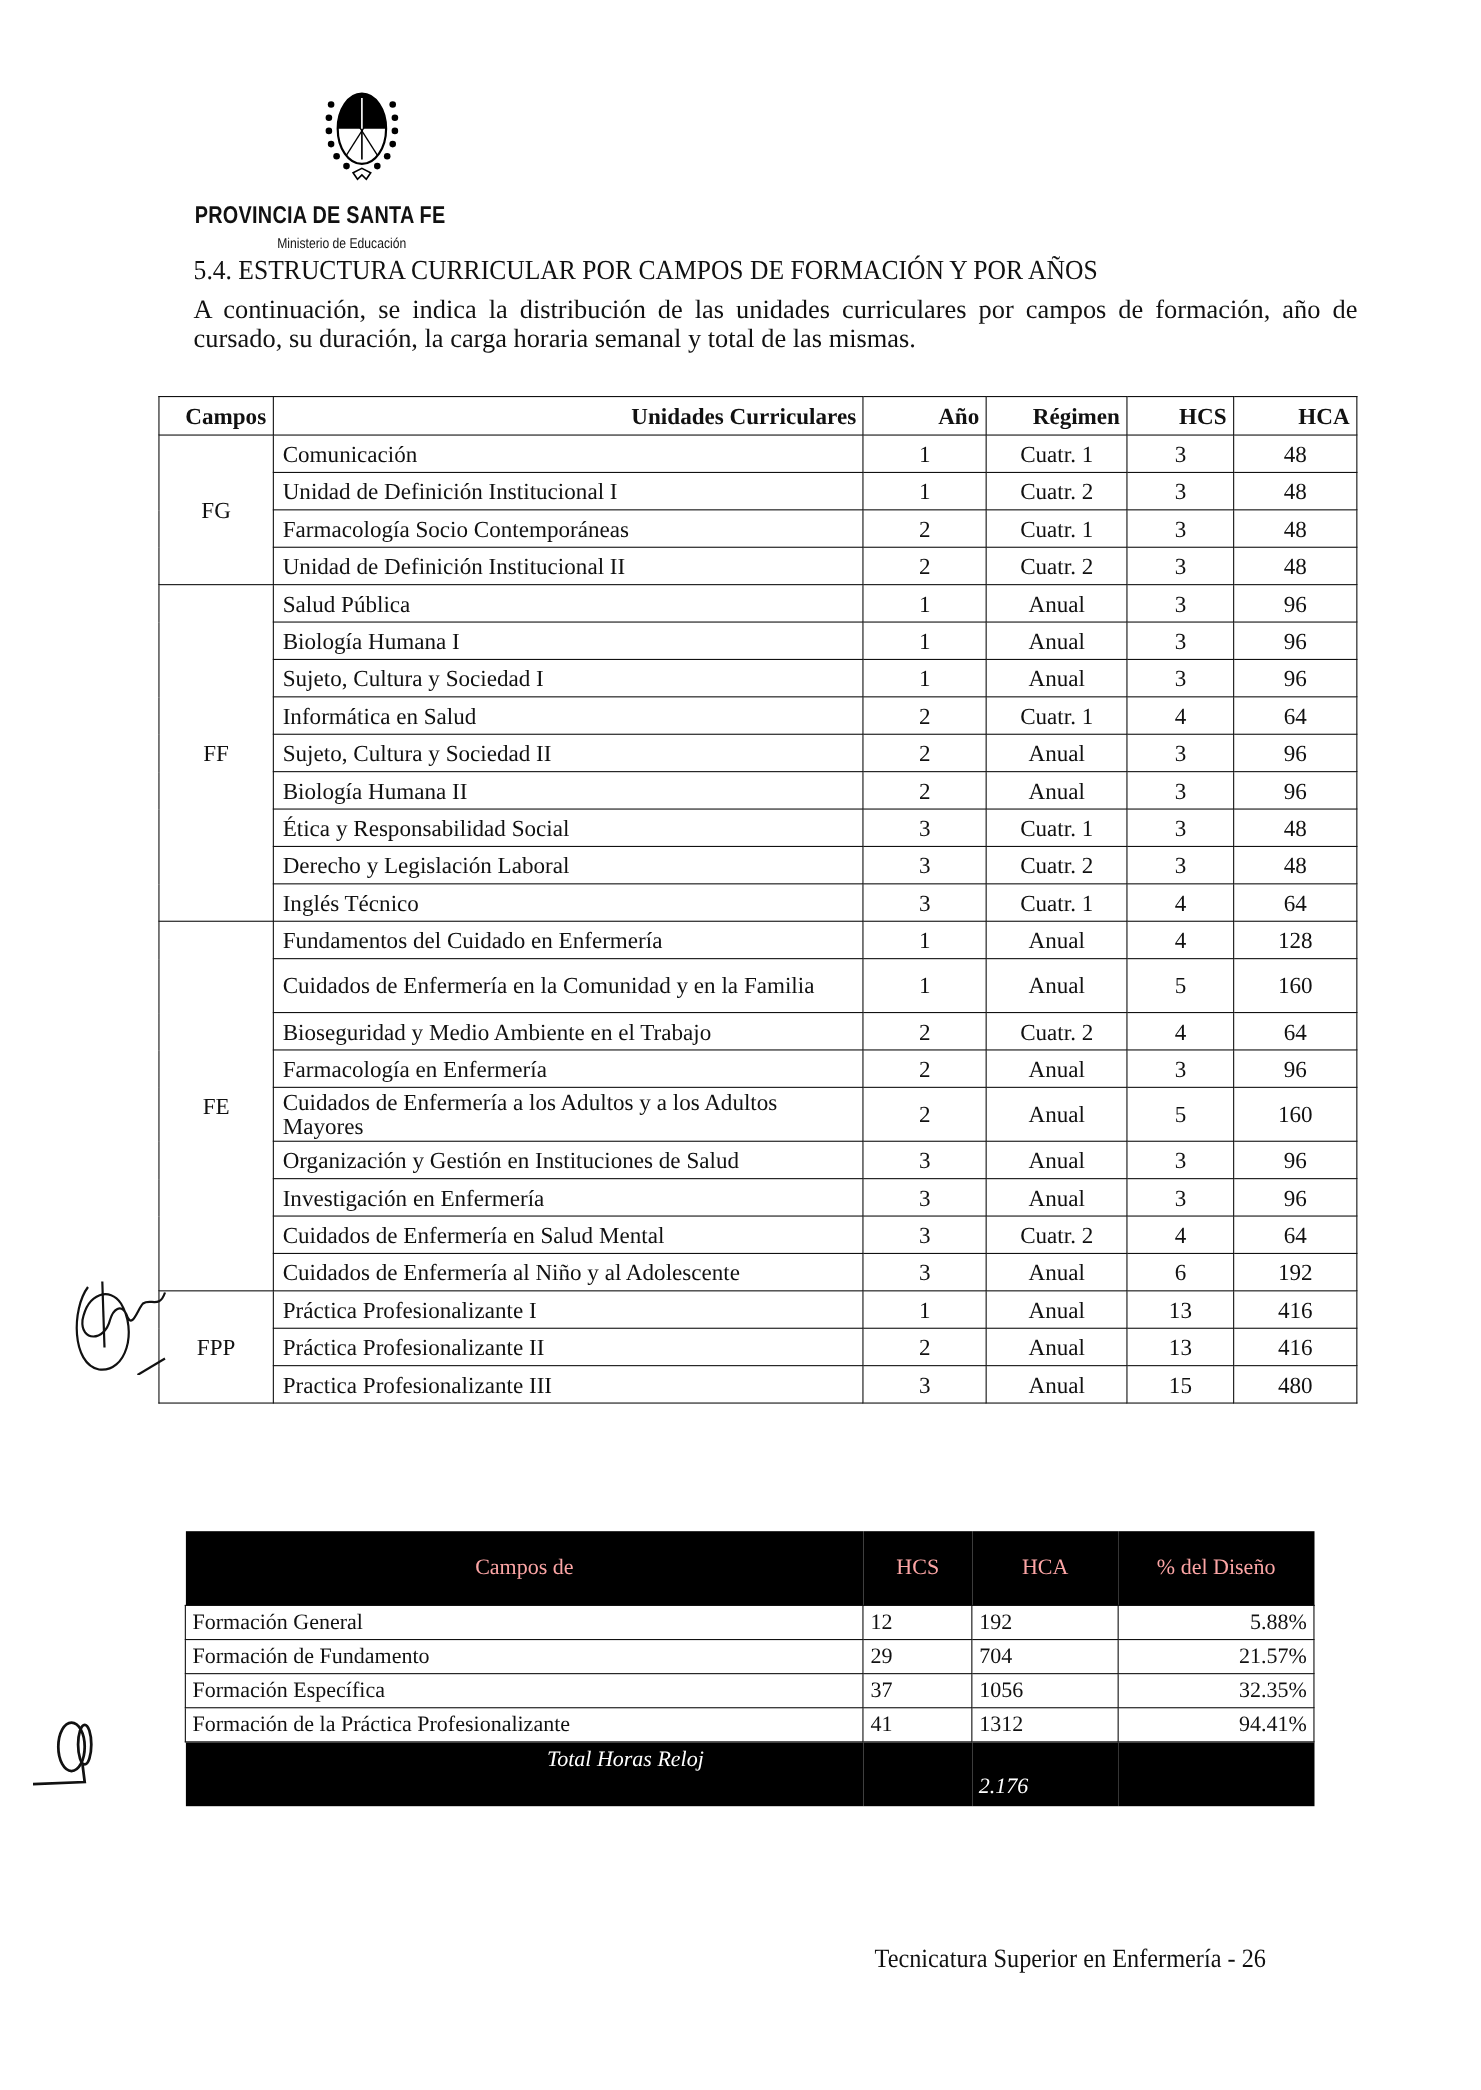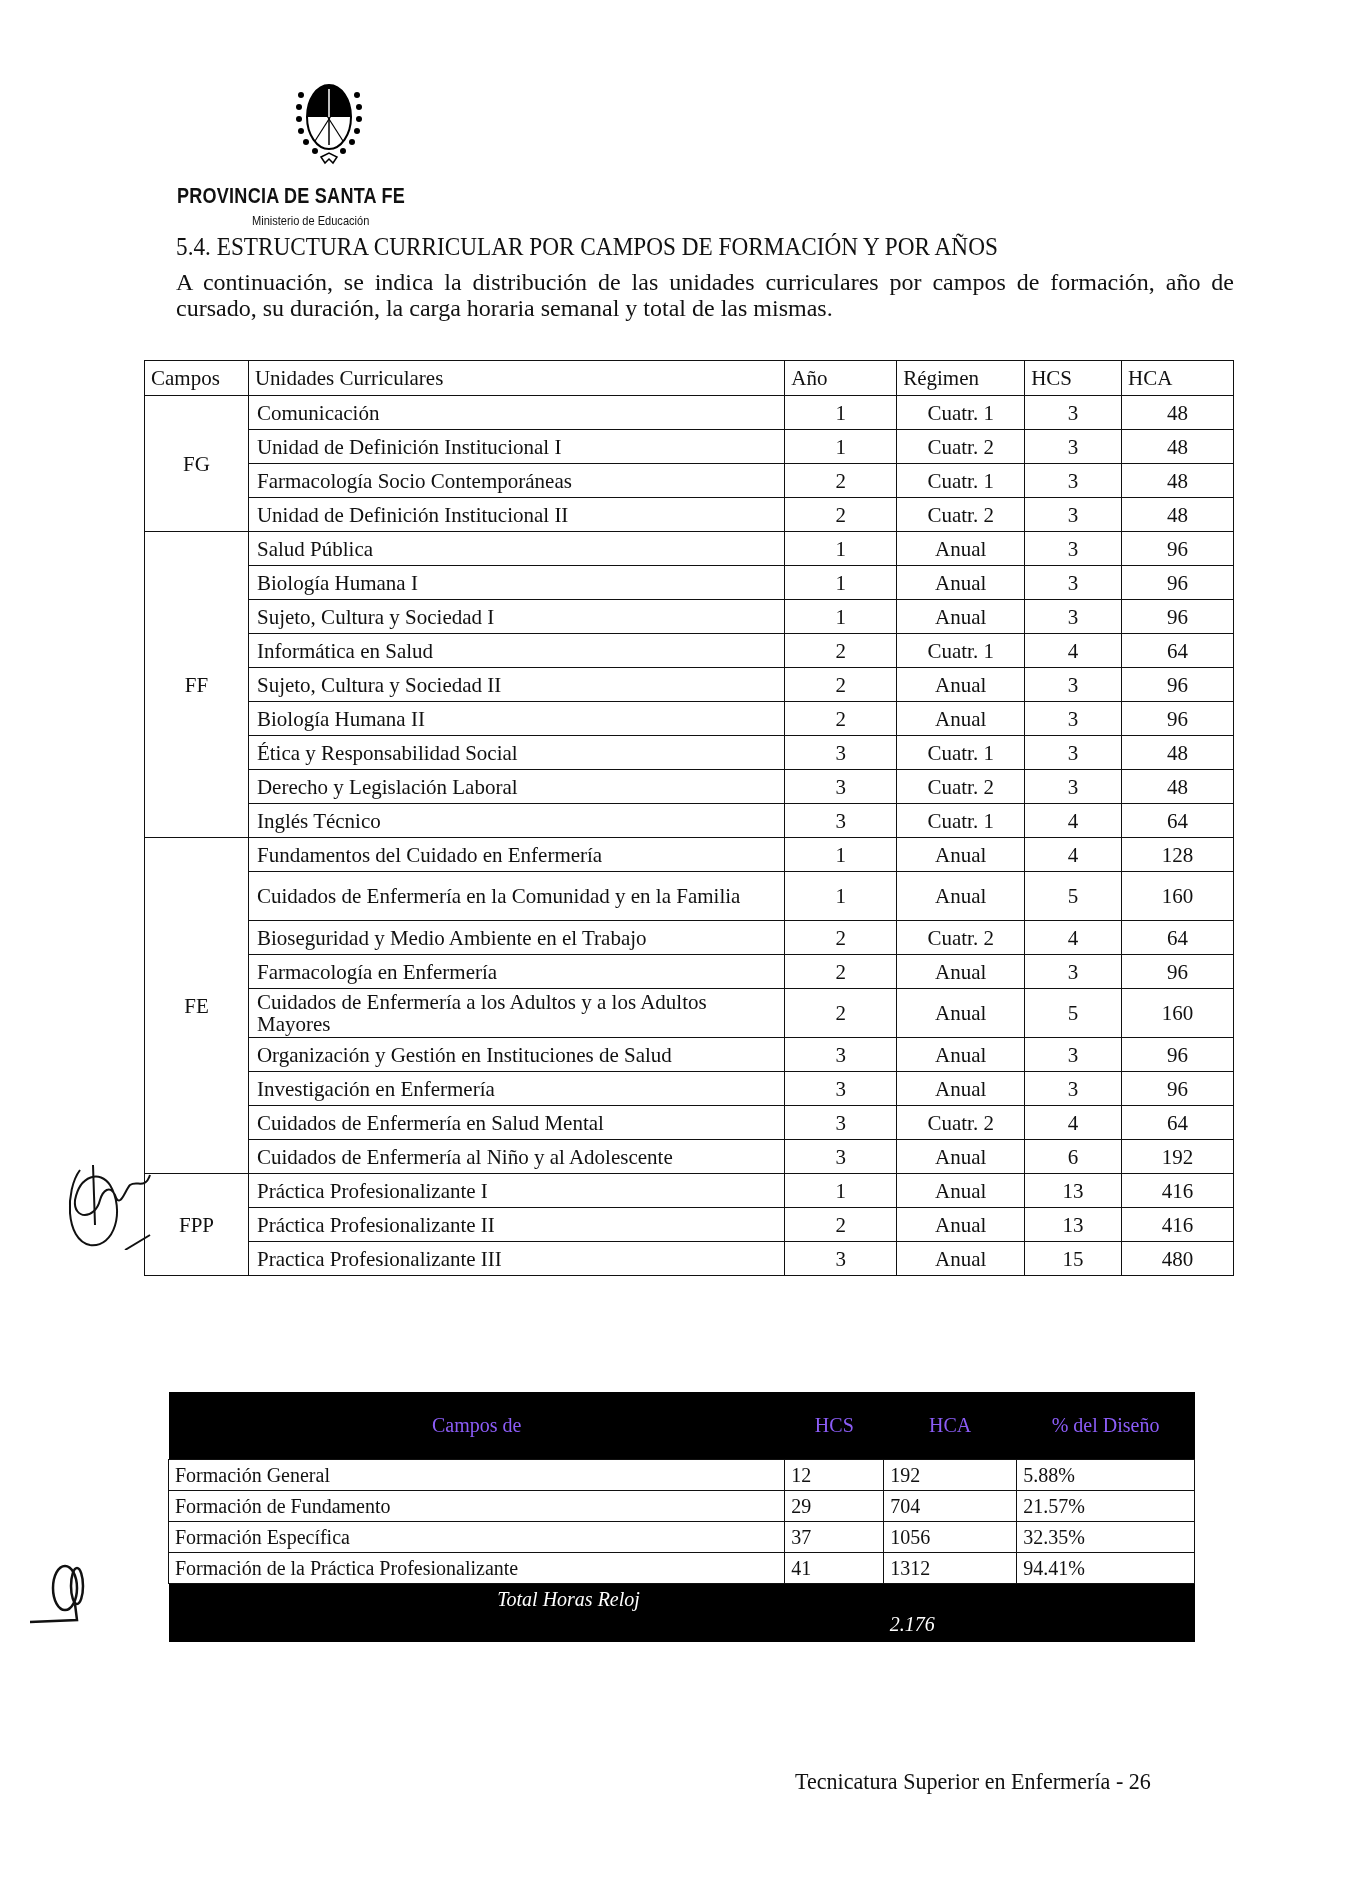--- a/index.html
+++ b/index.html
@@ -14,35 +14,35 @@
           font-size: 13px; transform: scaleX(0.85); transform-origin: left top; }
 
   .section-title { position: absolute; left: 176px; top: 233px; font-size: 25px; white-space: nowrap;
           transform: scaleX(0.93); transform-origin: left top; }
   .intro { position: absolute; left: 176px; top: 269px; width: 1058px; font-size: 24px; line-height: 26px;
           text-align: justify; }
 
   
   table.main { position: absolute; left: 144px; top: 360px; width: 1090px; border-collapse: collapse; font-size: 21px; }
   table.main th, table.main td { border: 1.5px solid #111; padding: 0 6px; height: 33px; line-height: 22px; }
-  table.main th { font-weight: normal; text-align: left; height: 34px; }
+  table.main th { font-weight: bold; text-align: right; height: 34px; }
   table.main td.campo { text-align: center; vertical-align: middle; }
   table.main td.uc { text-align: left; padding-left: 8px; }
   table.main td.num { text-align: center; }
   col.c1 { width: 104px; } col.c2 { width: 537px; } col.c3 { width: 112px; }
   col.c4 { width: 128px; } col.c5 { width: 97px; } col.c6 { width: 112px; }
   table.main tr.tall td { height: 48px; }
 
   
   table.summary { position: absolute; left: 168px; top: 1392px; width: 1027px; border-collapse: collapse; font-size: 20px; }
-  table.summary th { background: #000; color: #8b5cf6; font-weight: normal; height: 65px; text-align: center; }
+  table.summary th { background: #000; color: #fca5a5; font-weight: normal; height: 65px; text-align: center; }
   table.summary td { border: 1.5px solid #111; height: 30px; padding: 0 6px; background: #fff; }
   table.summary td.lbl { text-align: left; margin-left: 48px; }
   table.summary td.r { text-align: left; }
-  table.summary td.c { text-align: left; }
+  table.summary td.c { text-align: right; }
   table.summary tr.tot td { background: #000; color: #fff; border: none; font-style: italic; height: 40px; }
   table.summary tr.tot2 td { background: #000; color: #fff; border: none; font-style: italic; height: 52px; vertical-align: top; }
   col.s1 { width: 617px; } col.s2 { width: 99px; } col.s3 { width: 133px; } col.s4 { width: 178px; }
 
   .footer { position: absolute; left: 795px; top: 1768px; font-size: 24px; white-space: nowrap;
           transform: scaleX(0.92); transform-origin: left top; }
 
   .sig1 { position: absolute; left: 55px; top: 1130px; width: 100px; height: 120px; }
   .sig2 { position: absolute; left: 25px; top: 1560px; width: 75px; height: 75px; }
 </style>

